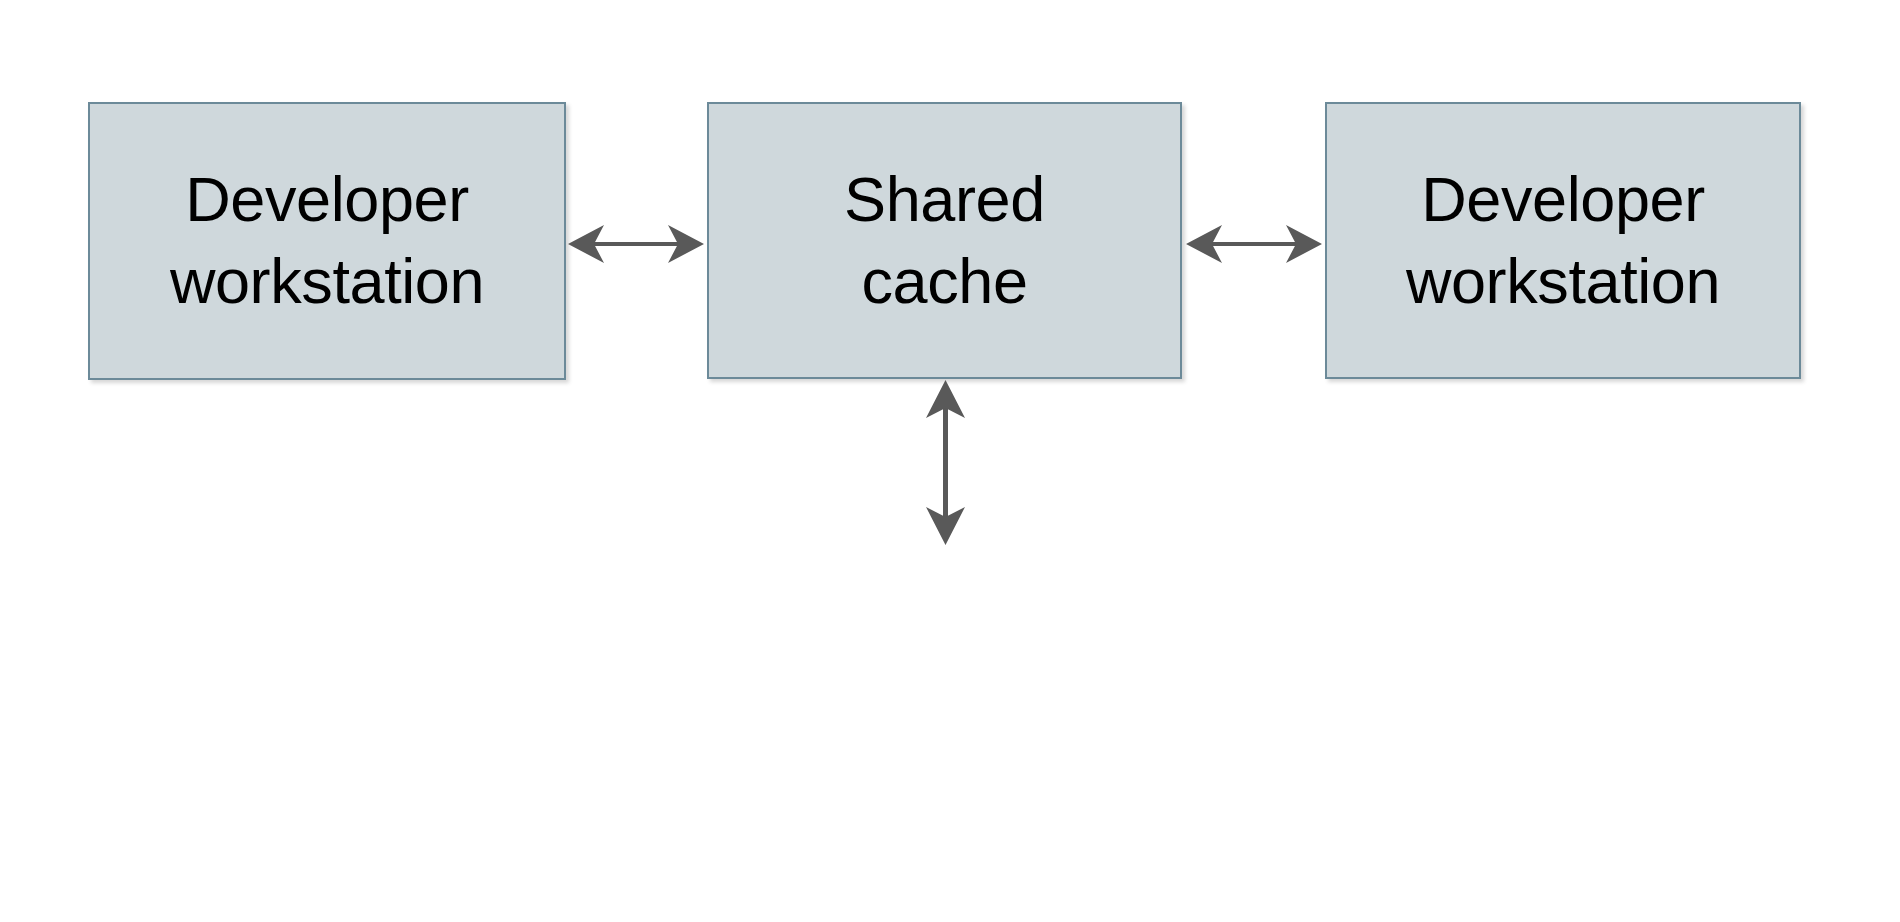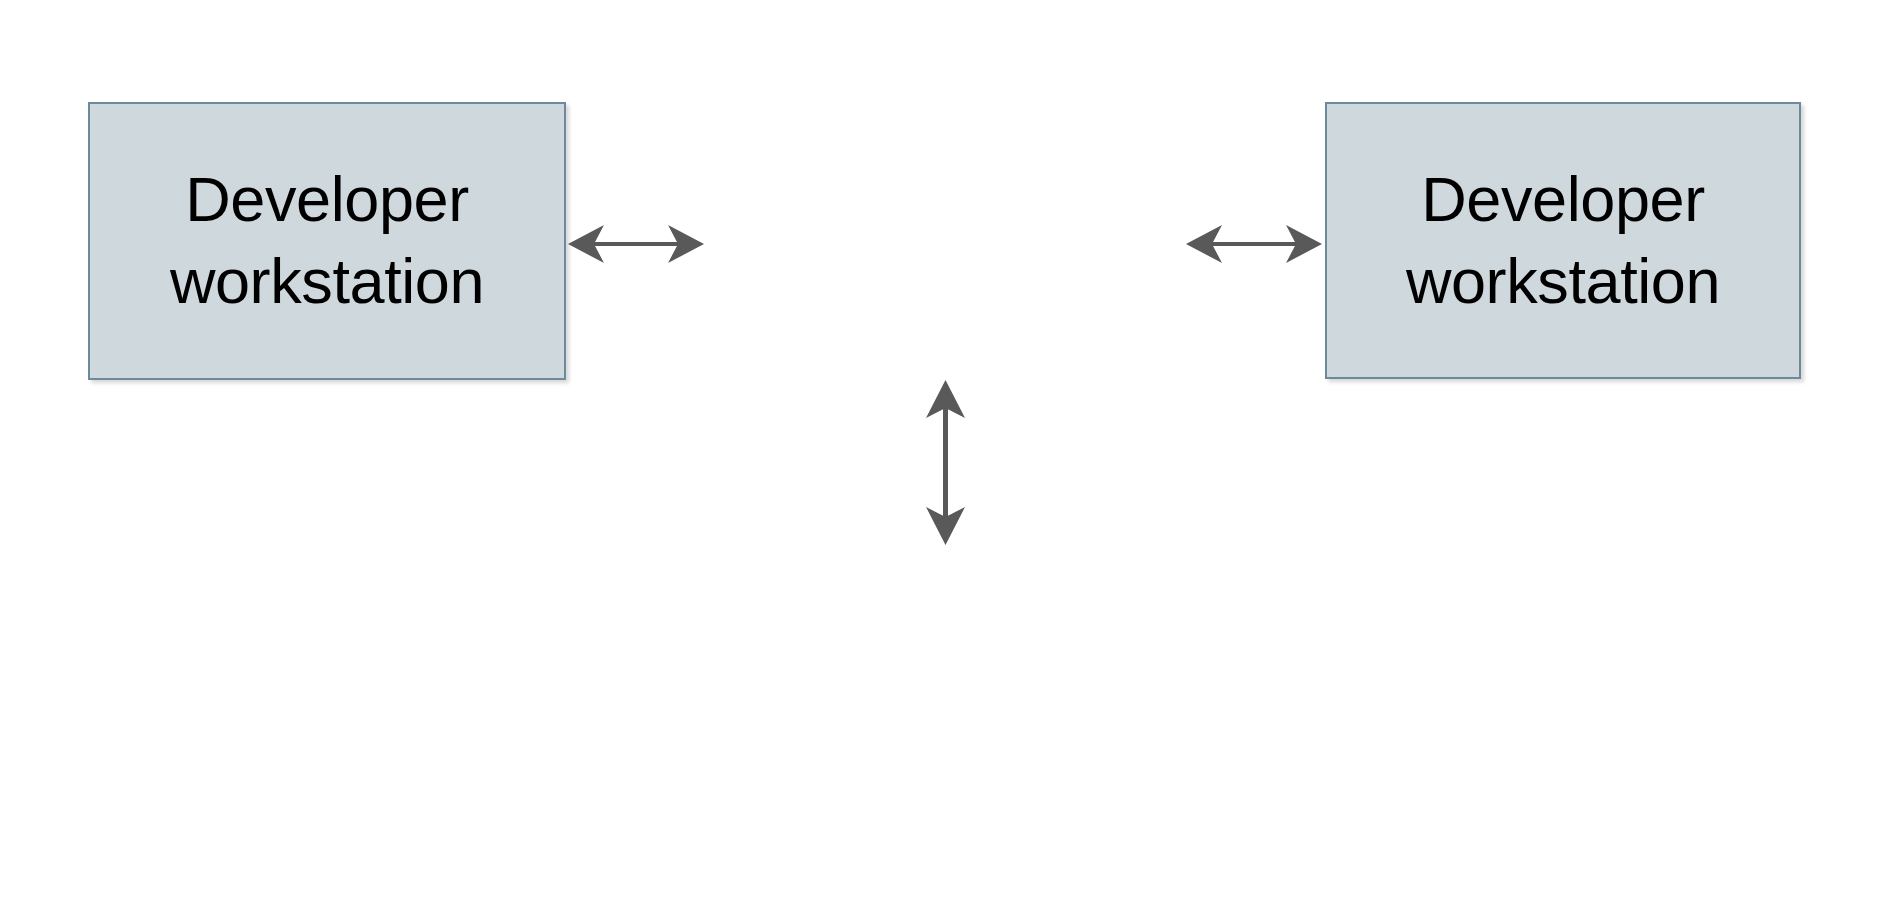--- a/index.html
+++ b/index.html
@@ -54,20 +54,24 @@
 </head>
 <body>
 
 <div id="canvas">
 
   <div class="node" id="node-dev-left">
     <span class="node-label">Developer
 workstation</span>
   </div>
 
+  <div class="node" id="node-shared">
+    <span class="node-label">Shared
+cache</span>
+  </div>
 
   <div class="node" id="node-dev-right">
     <span class="node-label">Developer
 workstation</span>
   </div>
 
 
   <svg class="edge" id="edge-left-shared" viewBox="0 0 152 64" width="152" height="64">
     <g fill="#595959" stroke="none">
 

